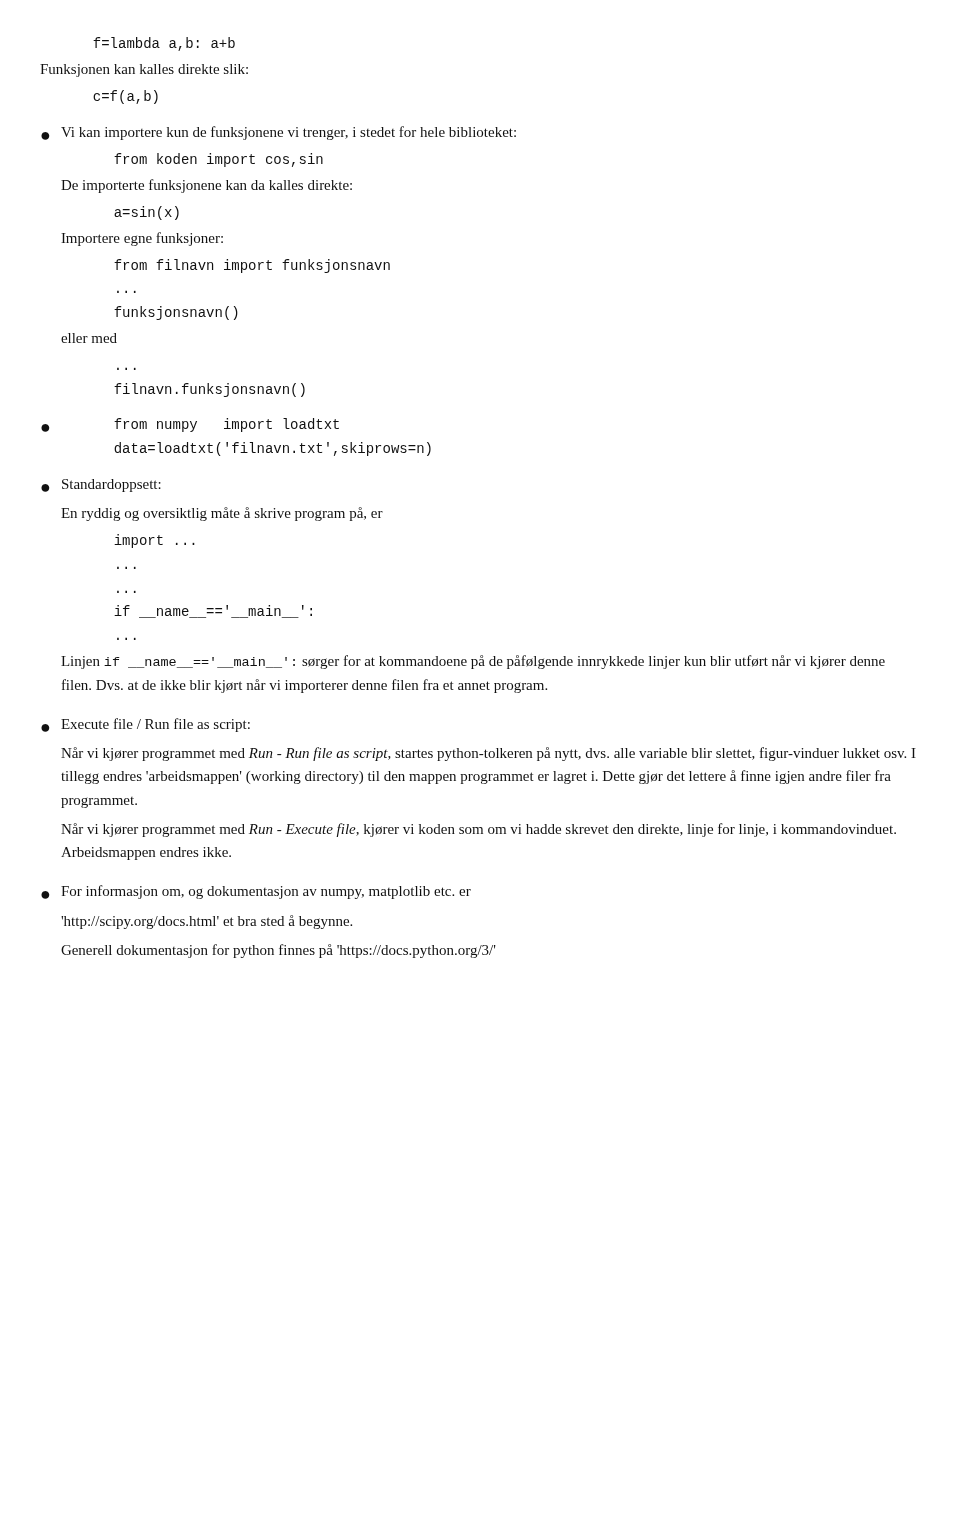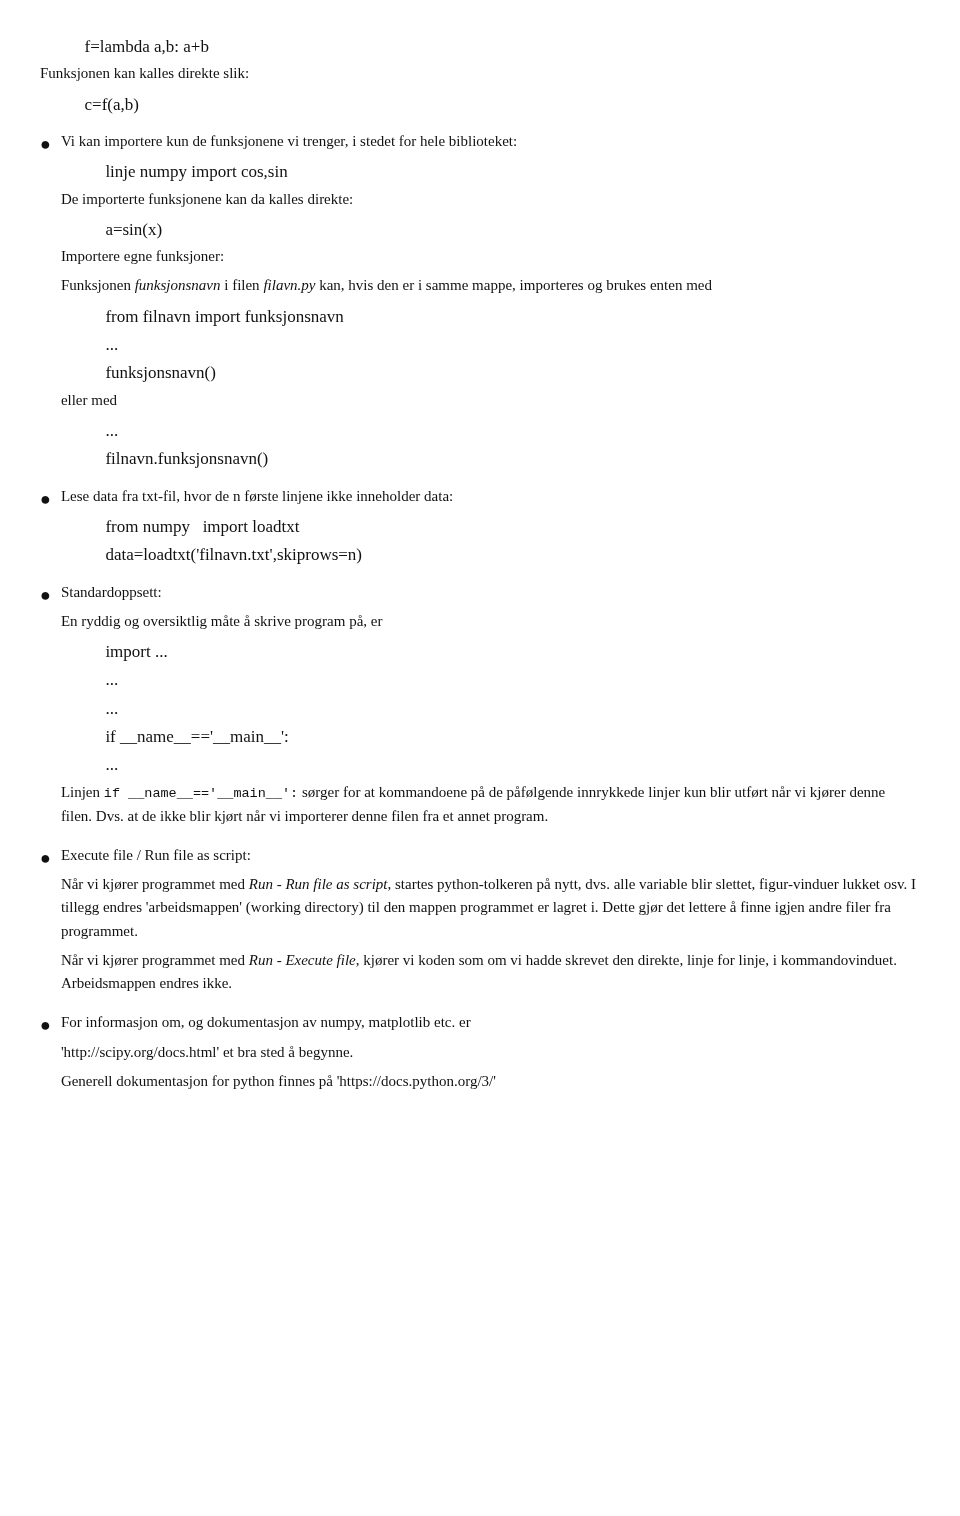--- a/index.html
+++ b/index.html
@@ -20,22 +20,22 @@
       width: 100%;
     }
     p {
       margin-bottom: 6px;
     }
     code, .mono {
       font-family: 'Courier New', Courier, monospace;
       font-size: 13.5px;
     }
     .code-block {
-      font-family: Liberation Serif, serif;
-      font-size: 17px;
+      font-family: Liberation Mono, monospace;
+      font-size: 14px;
       margin: 2px 0 2px 36px;
       display: block;
       white-space: pre;
     }
     .bullet-section {
       display: flex;
       align-items: flex-start;
       margin-bottom: 10px;
     }
     .bullet {
@@ -62,40 +62,36 @@
   <p class="code-block">  f=lambda a,b: a+b</p>
   <p>Funksjonen kan kalles direkte slik:</p>
   <p class="code-block">  c=f(a,b)</p>
 
   <div style="margin-bottom:12px;"></div>
 
   <div class="bullet-section">
     <span class="bullet">●</span>
     <div class="bullet-content">
       <p>Vi kan importere kun de funksjonene vi trenger, i stedet for hele biblioteket:</p>
-      <p class="code-block">  linje numpy import cos,sin</p>
+      <p class="code-block">  from koden import cos,sin</p>
       <p>De importerte funksjonene kan da kalles direkte:</p>
       <p class="code-block">  a=sin(x)</p>
       <p>Importere egne funksjoner:</p>
-      <p>
-        <span>Funksjonen </span><em>funksjonsnavn</em><span> i filen </span><em>filavn.py</em><span> kan, hvis den er i samme mappe, importeres og brukes enten med</span>
-      </p>
       <p class="code-block">  from filnavn import funksjonsnavn</p>
       <p class="code-block">  ...</p>
       <p class="code-block">  funksjonsnavn()</p>
       <p>eller med</p>
       <p class="code-block">  ...</p>
       <p class="code-block">  filnavn.funksjonsnavn()</p>
     </div>
   </div>
 
   <div class="bullet-section">
     <span class="bullet">●</span>
     <div class="bullet-content">
-      <p>Lese data fra txt-fil, hvor de n første linjene ikke inneholder data:</p>
       <p class="code-block">  from numpy   import loadtxt</p>
       <p class="code-block">  data=loadtxt('filnavn.txt',skiprows=n)</p>
     </div>
   </div>
 
   <div class="bullet-section">
     <span class="bullet">●</span>
     <div class="bullet-content">
       <p>Standardoppsett:</p>
       <p>En ryddig og oversiktlig måte å skrive program på, er</p>

